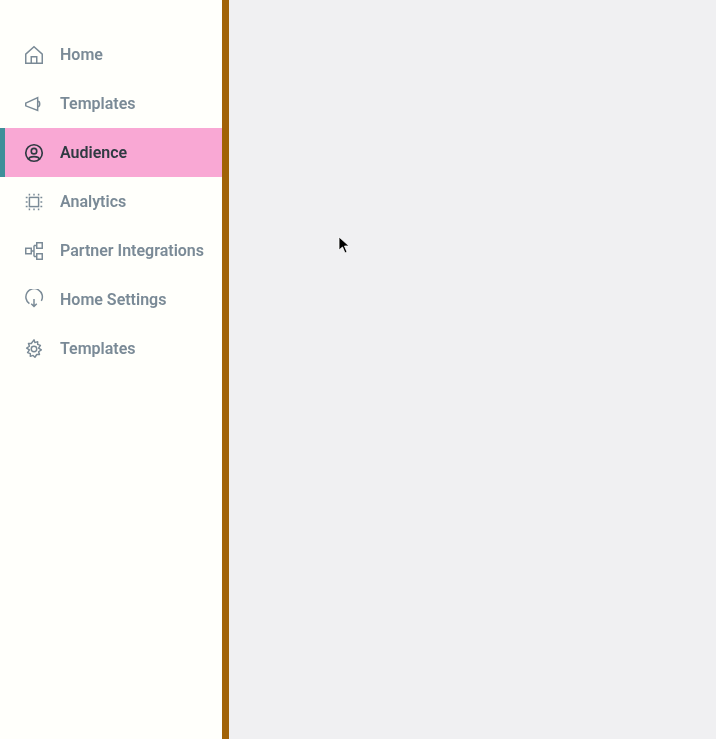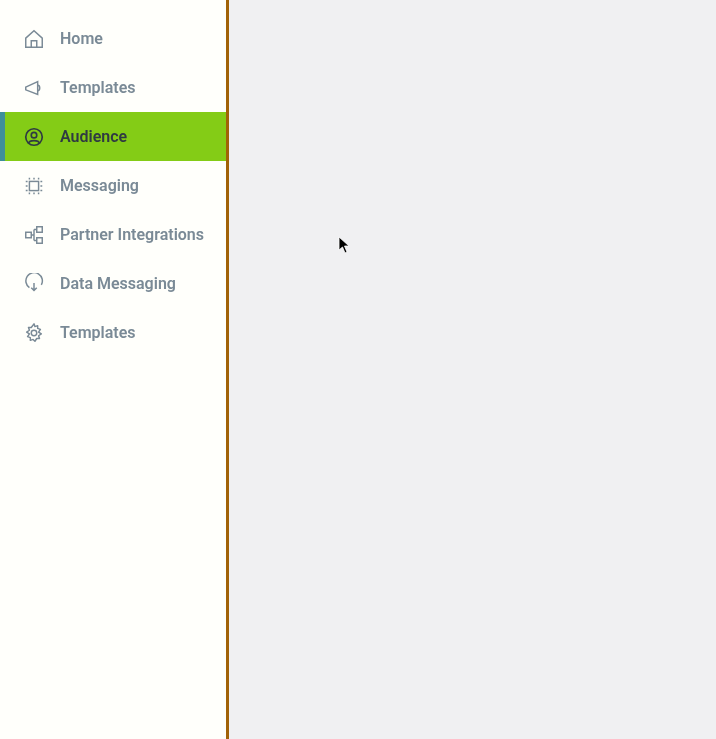--- a/index.html
+++ b/index.html
@@ -13,33 +13,33 @@
       height: 739px;
       display: flex;
       background: #f0f0f2;
       overflow: hidden;
       position: relative;
     }
     .sidebar {
       width: 229px;
       height: 100%;
       background: #fffffb;
-      border-right: 3px solid #a16207;
-      padding-top: 14px;
+      border-right: 7px solid #a16207;
+      padding-top: 30px;
     }
     .nav-item {
       display: flex;
       align-items: center;
       height: 49px;
       padding-left: 23px;
       cursor: pointer;
       position: relative;
     }
     .nav-item.active {
-      background: #84cc16;
+      background: #f9a8d4;
     }
     .nav-item.active::before {
       content: "";
       position: absolute;
       left: 0;
       top: 0;
       bottom: 0;
       width: 5px;
       background: #3e8f99;
     }
@@ -118,21 +118,21 @@
     <span class="nav-label">Audience</span>
   </div>
 
   <div class="nav-item">
     <span class="nav-icon">
       <svg viewBox="0 0 24 24" width="22" height="22">
         <rect x="7" y="7" width="10" height="10"></rect>
         <path d="M3 7 H5 M3 12 H5 M3 17 H5 M19 7 H21 M19 12 H21 M19 17 H21 M7 3 V5 M12 3 V5 M17 3 V5 M7 19 V21 M12 19 V21 M17 19 V21"></path>
       </svg>
     </span>
-    <span class="nav-label">Messaging</span>
+    <span class="nav-label">Analytics</span>
   </div>
 
 
   <div class="nav-item">
     <span class="nav-icon">
       <svg viewBox="0 0 24 24" width="22" height="22">
         <rect x="3" y="9" width="6" height="6"></rect>
         <rect x="15" y="3" width="6" height="6"></rect>
         <rect x="15" y="15" width="6" height="6"></rect>
         <path d="M9 12 H12 M12 6 H15 M12 18 H15 M12 6 V18"></path>
@@ -141,21 +141,21 @@
     <span class="nav-label">Partner Integrations</span>
   </div>
 
   <div class="nav-item">
     <span class="nav-icon">
       <svg viewBox="0 0 24 24" width="22" height="22">
         <path d="M7 16 A9 9 0 1 1 20 13"></path>
         <path d="M12 11 V19 M9 16 L12 19 L15 16"></path>
       </svg>
     </span>
-    <span class="nav-label">Data Messaging</span>
+    <span class="nav-label">Home Settings</span>
   </div>
 
   <div class="nav-item">
     <span class="nav-icon">
       <svg viewBox="0 0 24 24" width="22" height="22">
         <circle cx="12" cy="12" r="3"></circle>
         <path d="M12 2 L13 5 L16 4 L16 7 L19 8 L17 11 L20 13 L17 15 L18 18 L15 18 L13 21 L11 19 L8 20 L8 17 L5 16 L7 13 L4 11 L7 9 L6 6 L9 6 Z" stroke-linejoin="round"></path>
       </svg>
     </span>
     <span class="nav-label">Templates</span>

